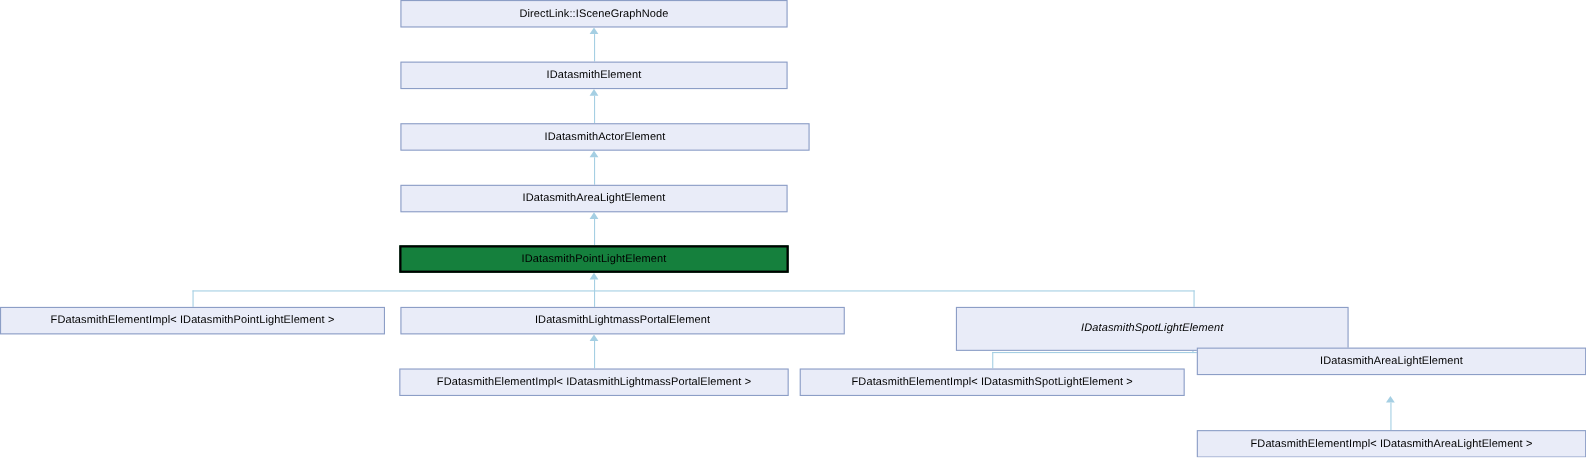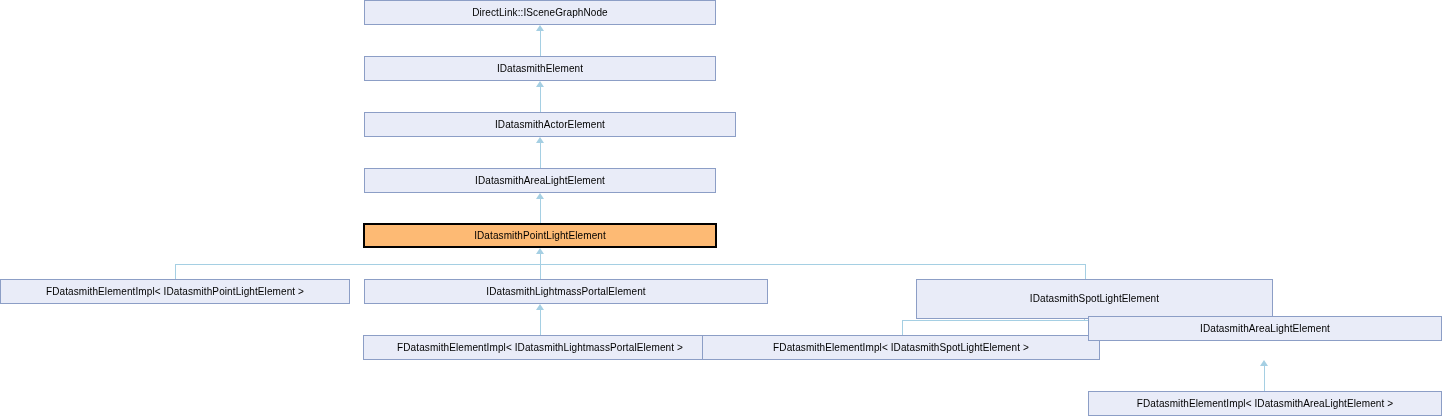--- a/index.html
+++ b/index.html
@@ -25,21 +25,21 @@
     justify-content: center;
     background: #e9ecf8;
     border: 1px solid #8c9ec6;
     color: #000000;
     font-size: 10px;
     line-height: 1;
     white-space: nowrap;
     letter-spacing: 0.1px;
   }
   .node.focus {
-    background: #fdba74;
+    background: #15803d;
     border: 2px solid #000000;
   }
   .node-label {
     display: block;
     padding: 0 6px;
   }
   .edge {
     position: absolute;
     background: #a5cfe3;
   }
@@ -110,29 +110,29 @@
   </div>
 
   <div class="node" style="left:0px; top:279px; width:350px; height:25px;">
     <span class="node-label">FDatasmithElementImpl&lt; IDatasmithPointLightElement &gt;</span>
   </div>
 
   <div class="node" style="left:364px; top:279px; width:404px; height:25px;">
     <span class="node-label">IDatasmithLightmassPortalElement</span>
   </div>
 
-  <div class="node" style="left:916px; top:279px; width:357px; height:40px;">
+  <div class="node" style="left:869px; top:279px; width:357px; height:40px;font-style:italic;">
     <span class="node-label">IDatasmithSpotLightElement</span>
   </div>
 
   <div class="node" style="left:363px; top:335px; width:354px; height:25px;">
     <span class="node-label">FDatasmithElementImpl&lt; IDatasmithLightmassPortalElement &gt;</span>
   </div>
 
-  <div class="node" style="left:702px; top:335px; width:398px; height:25px;">
+  <div class="node" style="left:727px; top:335px; width:350px; height:25px;">
     <span class="node-label">FDatasmithElementImpl&lt; IDatasmithSpotLightElement &gt;</span>
   </div>
 
   <div class="node" style="left:1088px; top:316px; width:354px; height:25px;">
     <span class="node-label">IDatasmithAreaLightElement</span>
   </div>
 
   <div class="node" style="left:1088px; top:391px; width:354px; height:25px;">
     <span class="node-label">FDatasmithElementImpl&lt; IDatasmithAreaLightElement &gt;</span>
   </div>

